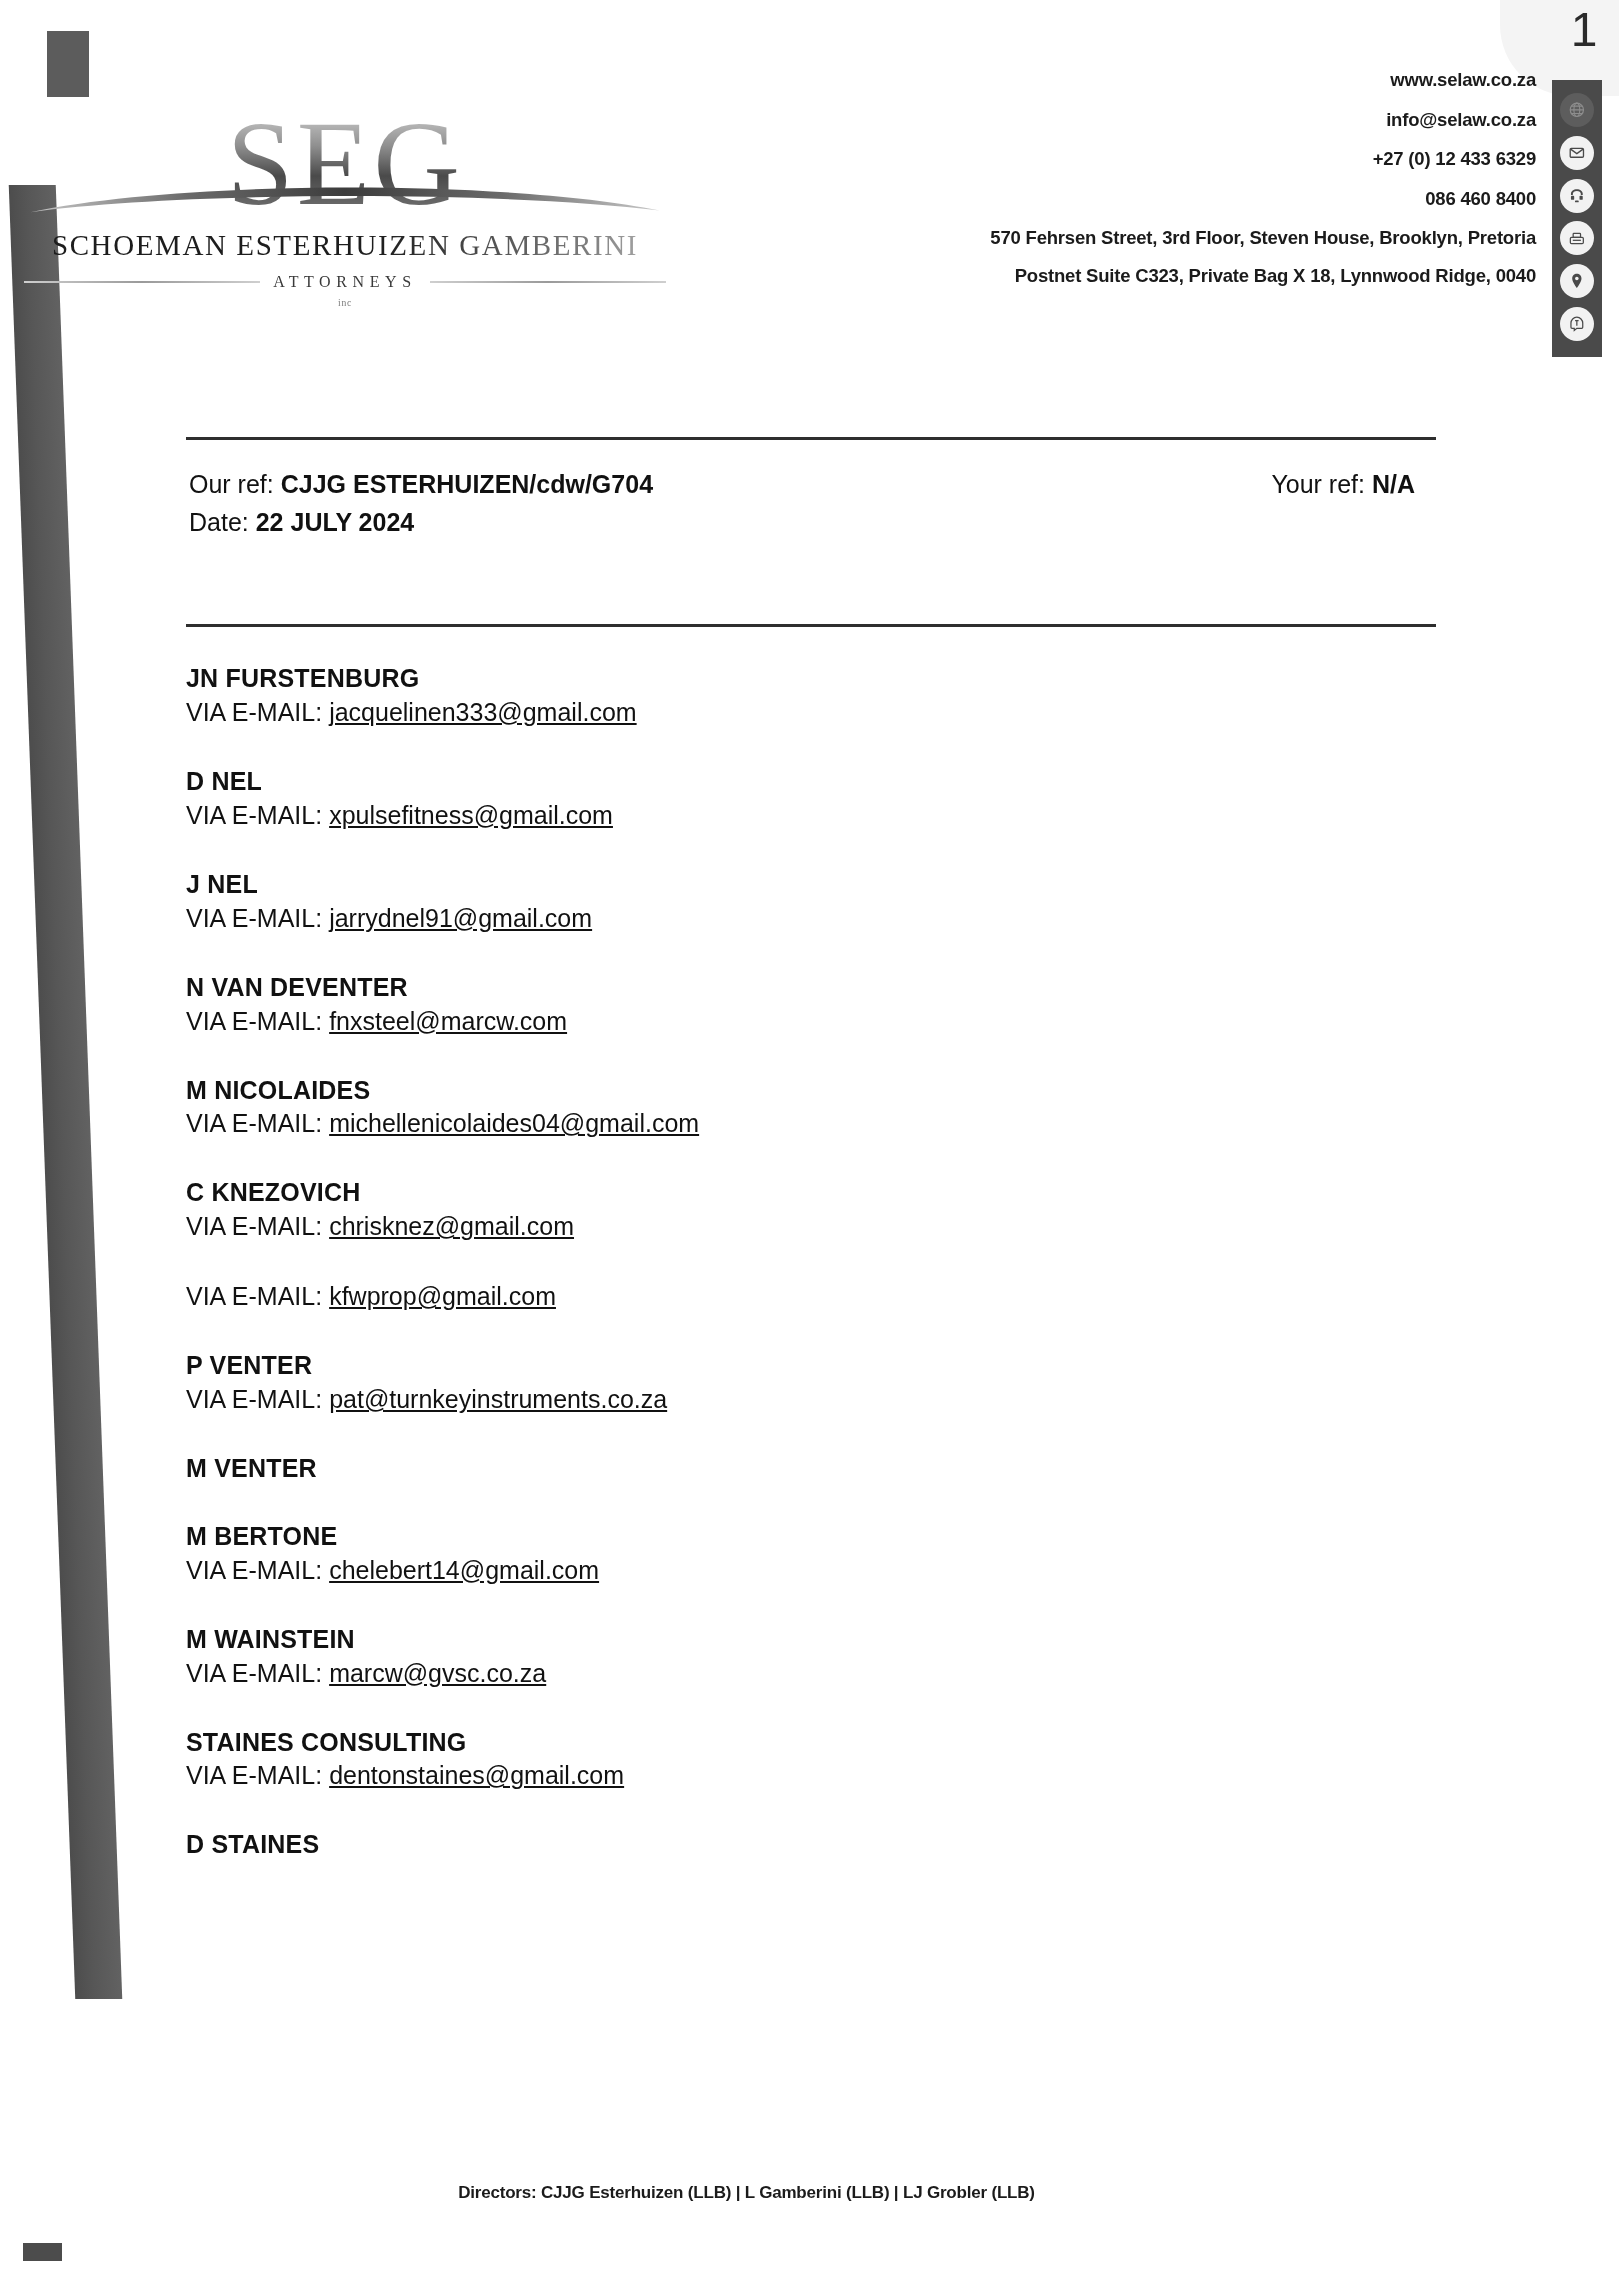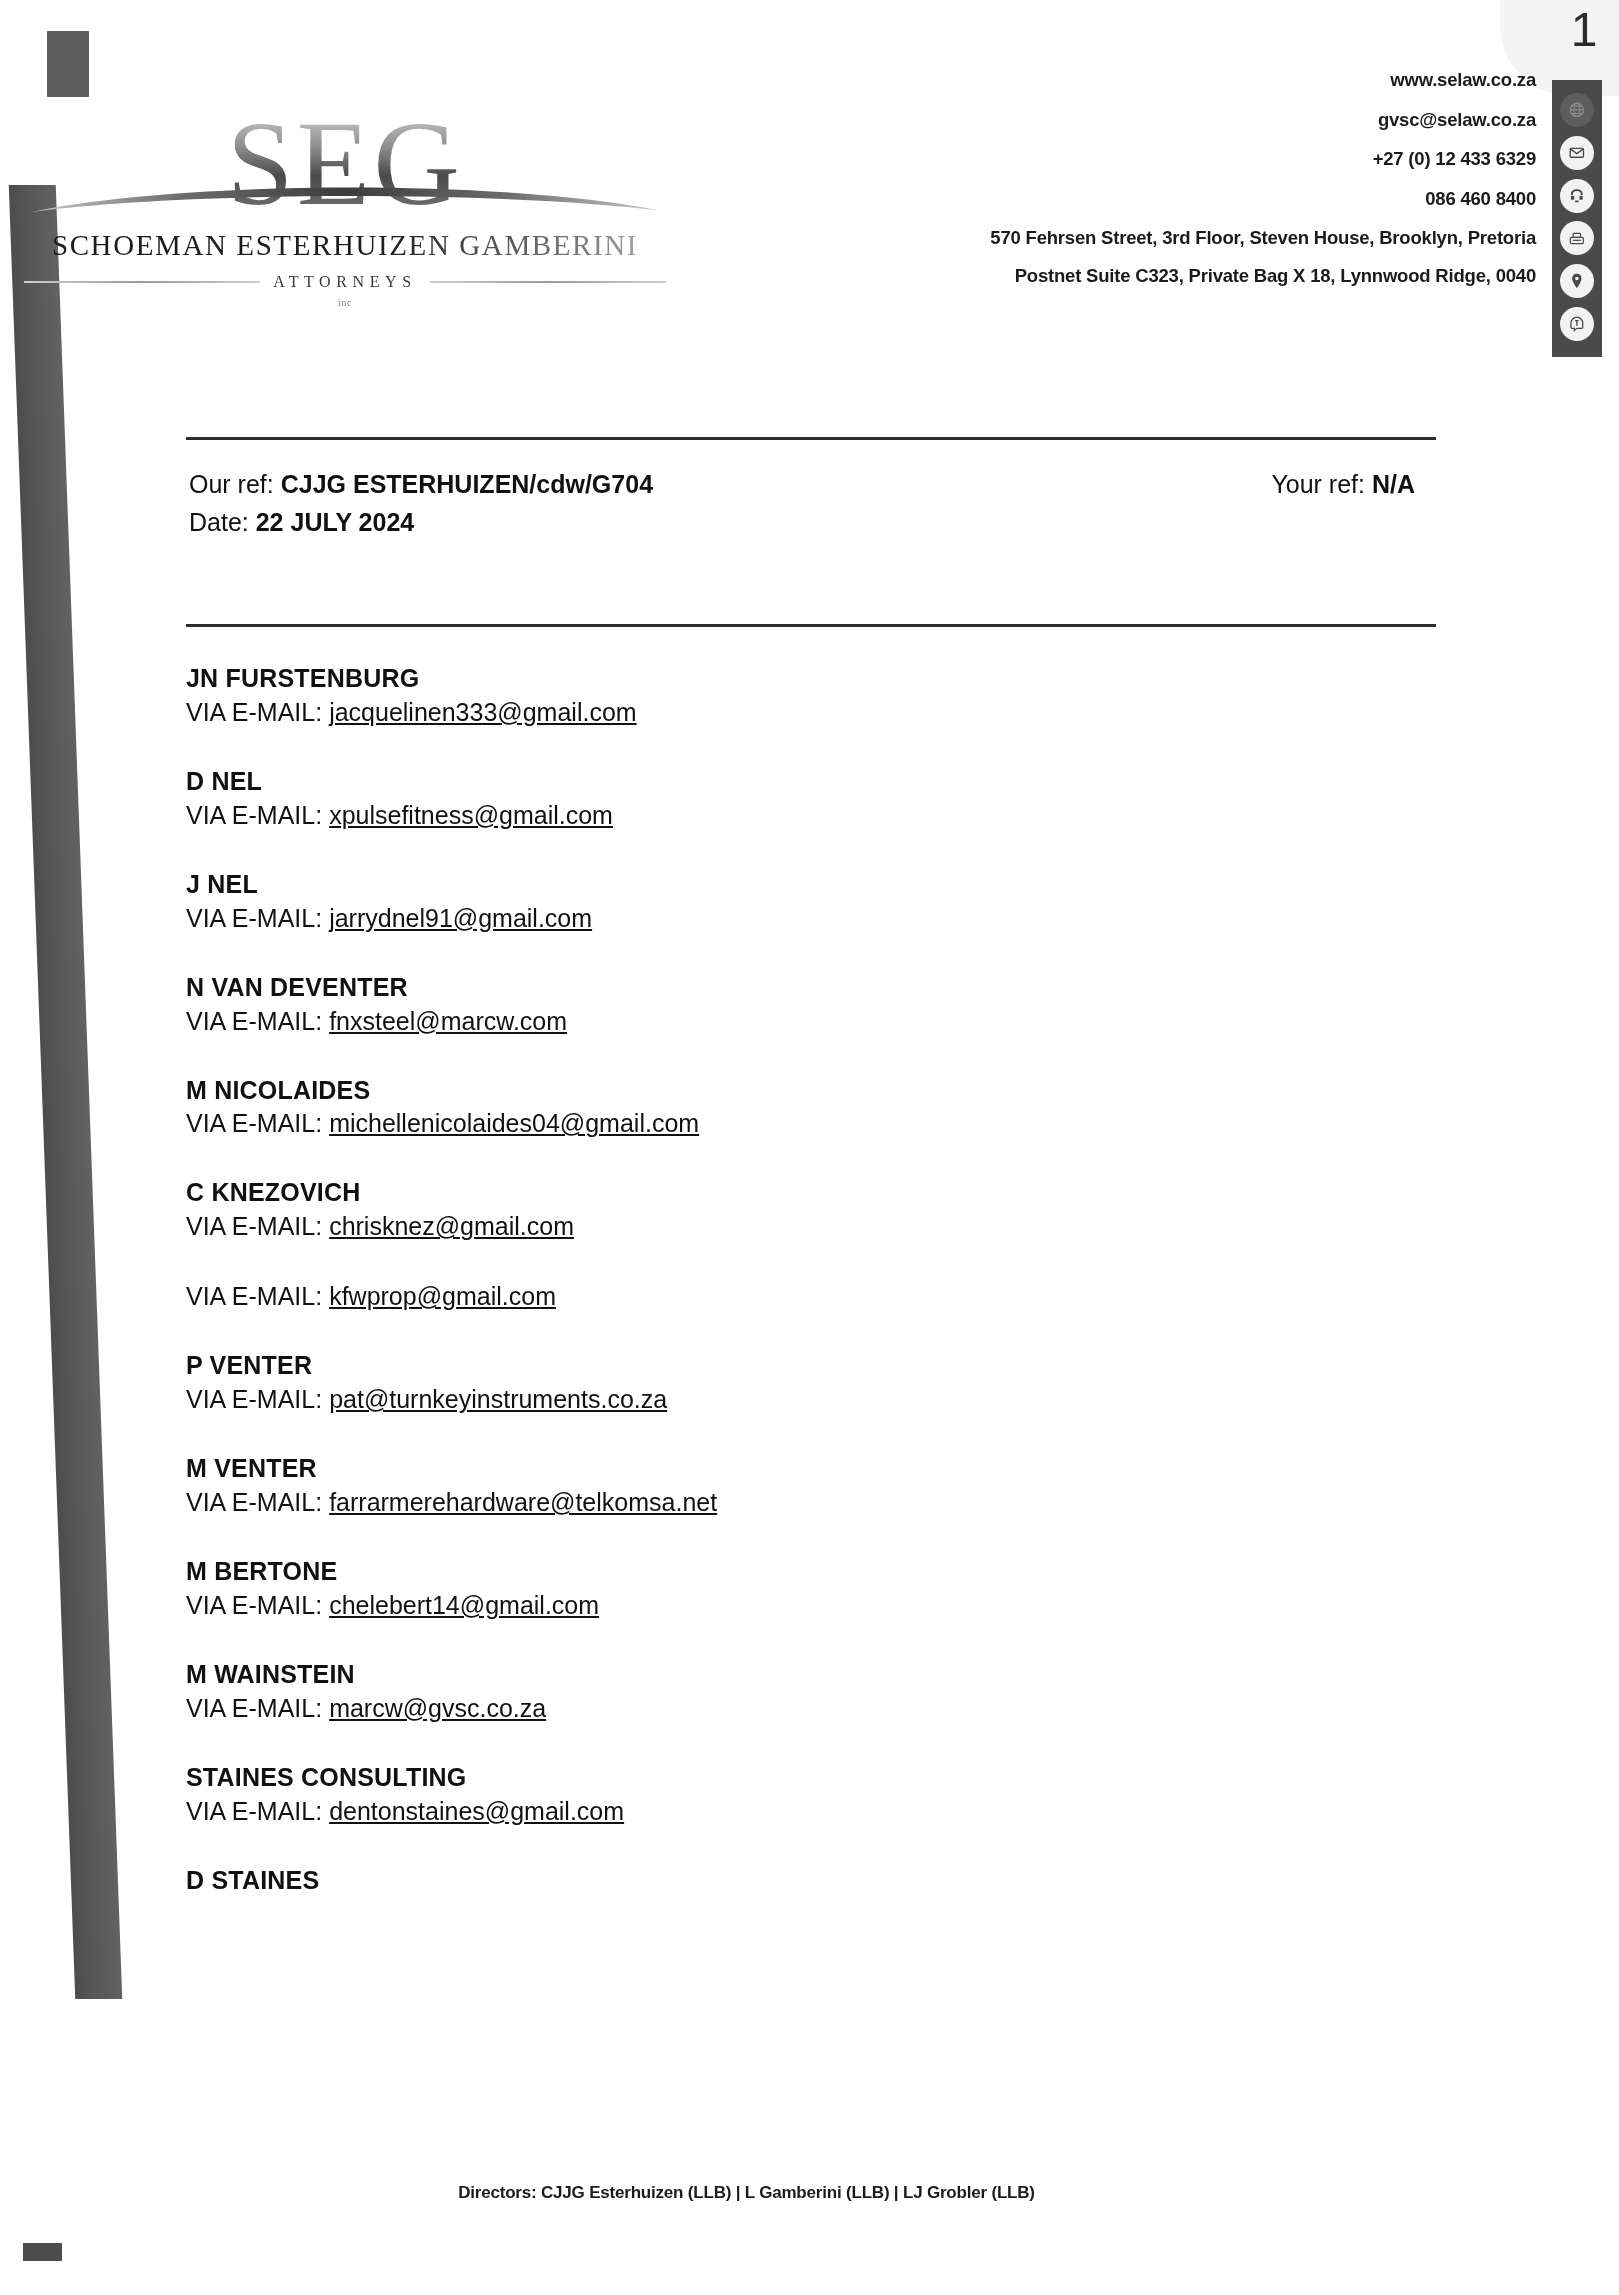--- a/index.html
+++ b/index.html
@@ -310,21 +310,21 @@
       <div class="attorneys-row">
         <span class="attorneys-rule"></span>
         <span class="attorneys-text">ATTORNEYS</span>
         <span class="attorneys-rule"></span>
       </div>
       <div class="inc-text">inc</div>
     </div>
 
     <div class="contact-block">
       <div class="contact-line">www.selaw.co.za</div>
-      <div class="contact-line">gvsc@selaw.co.za</div>
+      <div class="contact-line">info@selaw.co.za</div>
       <div class="contact-line">+27 (0) 12 433 6329</div>
       <div class="contact-line">086 460 8400</div>
       <div class="contact-line addr">570 Fehrsen Street, 3rd Floor, Steven House, Brooklyn, Pretoria</div>
       <div class="contact-line">Postnet Suite C323, Private Bag X 18, Lynnwood Ridge, 0040</div>
     </div>
 
     <div class="icon-rail">
       <div class="rail-icon dim">
         <svg width="17.7" height="17.7" viewBox="0 0 24 24" fill="none" stroke="currentColor" stroke-width="1.6">
           <circle cx="12" cy="12" r="9"></circle>
@@ -414,21 +414,20 @@
       </div>
       <div class="recipient">
         <div class="rmail"><span class="via">VIA E-MAIL:</span> <span class="addr">kfwprop@gmail.com</span></div>
       </div>
       <div class="recipient">
         <div class="rname">P VENTER</div>
         <div class="rmail"><span class="via">VIA E-MAIL:</span> <span class="addr">pat@turnkeyinstruments.co.za</span></div>
       </div>
       <div class="recipient">
         <div class="rname">M VENTER</div>
-        <div class="rmail"><span class="via">VIA E-MAIL:</span> <span class="addr">farrarmerehardware@telkomsa.net</span></div>
       </div>
       <div class="recipient">
         <div class="rname">M BERTONE</div>
         <div class="rmail"><span class="via">VIA E-MAIL:</span> <span class="addr">chelebert14@gmail.com</span></div>
       </div>
       <div class="recipient">
         <div class="rname">M WAINSTEIN</div>
         <div class="rmail"><span class="via">VIA E-MAIL:</span> <span class="addr">marcw@gvsc.co.za</span></div>
       </div>
       <div class="recipient">

